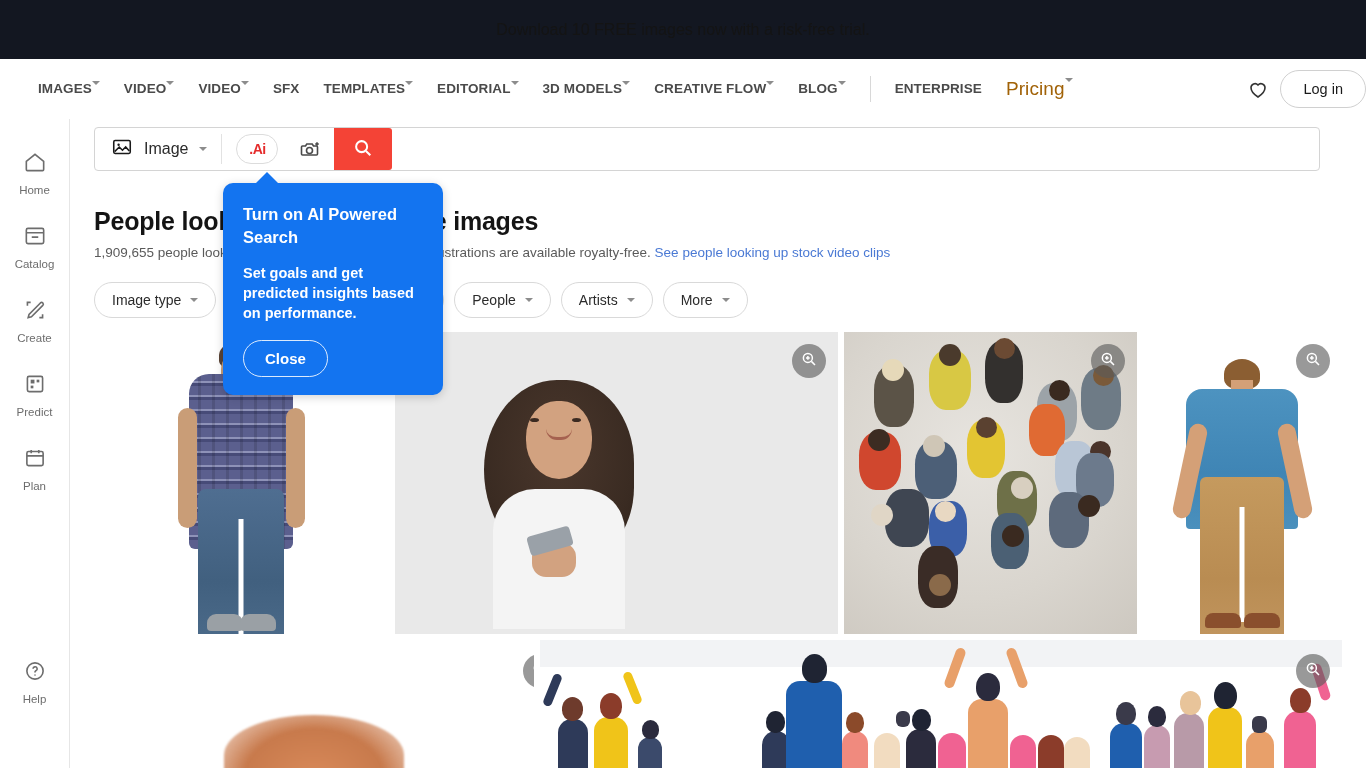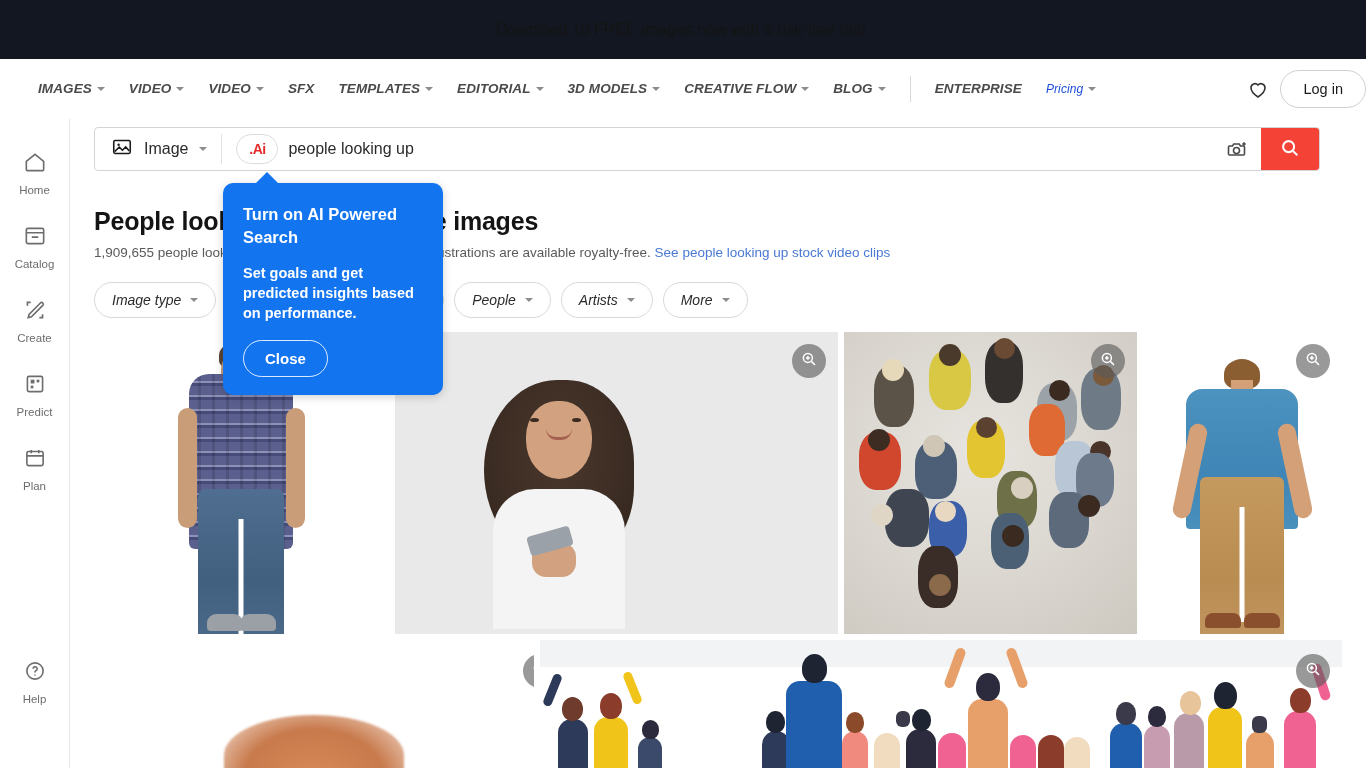--- a/index.html
+++ b/index.html
@@ -52,26 +52,26 @@
     margin: 0 1px; vertical-align: -2px;
   }
   .logo .l-o::after {
     content: ""; position: absolute; width: 10px; height: 10px;
     background: #e52b2b; border-radius: 50% 50% 50% 0;
     left: 0px; top: -2px; transform: rotate(-20deg);
   }
 
   .nav-links { display: flex; align-items: center; gap: 0px; }
   .nav-item {
-    display: flex; align-items: center; gap: 5px;
+    display: flex; 
     font-size: 13.5px; font-weight: 700; color: #4a4a4a;
     padding: 6px 12px;
-    cursor: pointer; letter-spacing: .1px; font-style: italic;
-  }
-  .nav-item.reg { font-weight: 400; color: #1d4ed8; font-size: 12px; }
+    cursor: pointer; letter-spacing: .1px;
+  }
+  .nav-item.reg { font-weight: 400; color: #a16207; font-size: 19px; }
   .caret { width: 0; height: 0; border-left: 4px solid transparent; border-right: 4px solid transparent; border-top: 4.5px solid #8c8c8c; }
   .nav-divider { width: 1px; height: 26px; background: #d8d8d8; margin: 0 12px; }
 
   .nav-right { display: flex; align-items: center; gap: 10px; margin-left: auto; padding-right: 0; }
   .heart-icon { width: 24px; height: 24px; cursor:pointer; }
   .login-btn {
     border: 1px solid #d0d0d0; border-radius: 28px; background: #fff;
     color: #1a1a1a; font-size: 14.5px; padding: 10px 22px; font-family: inherit; cursor: pointer;
   }
 
@@ -117,21 +117,21 @@
   
   .heading { font-size: 25px; font-weight: 700; color: #141414; margin: 36px 0 0 24px; letter-spacing: -.2px; }
   .subline { font-size: 13.5px; color: #5a5a5a; margin: 9px 0 0 24px; }
   .subline a { color: #4a79d4; text-decoration: none; text-align: center; }
 
   
   .filters { display: flex; align-items: center; margin: 22px 0 0 24px; gap: 10px; position: relative; }
   .chip {
     display: flex; align-items: center; gap: 9px;
     border: 1px solid #d9d9d9; border-radius: 24px; background: #fff;
-    padding: 9px 17px; font-size: 14px; color: #2b2b2b; cursor: pointer; font-family: inherit; font-style: italic;
+    padding: 9px 17px; font-size: 14px; color: #2b2b2b; cursor: pointer; font-family: inherit;
   }
   .sortby { position: absolute; right: 46px; top: 258px; text-align: left; }
   .sortby-label { font-size: 12px; color: #8a8a8a; }
   .sortby-val { display: flex; align-items: center; gap: 8px; font-size: 16px; color: #2b2b2b; margin-top: 3px; cursor: pointer; }
 
   
   .grid { position: absolute; left: 24px; top: 213px; width: 1248px; }
   .grid-row { display: flex; gap: 6px; margin-bottom: 6px; }
   .tile { position: relative; overflow: hidden; background: #fff; }
   .zoom-badge {
@@ -348,21 +348,20 @@
           <rect x="3" y="5" width="18" height="14" rx="1.5"></rect>
           <circle cx="8.3" cy="9.6" r="1.3" fill="#1a1a1a" stroke="none"></circle>
           <path d="M4 17l5-5 3.5 3.5L16 12l4 4.4"></path>
         </svg>
       </span>
       <span class="type-label">Image</span>
       <span class="caret"></span>
     </div>
     <div class="sb-divider"></div>
     <div class="ai-badge">.Ai</div>
-    <input class="search-input" value="people looking up" style="">
     <div class="cam-btn">
       <svg width="24" height="24" viewBox="0 0 24 24" fill="none" stroke="#4a4a4a" stroke-width="1.6">
         <path d="M3.5 9h3l1.3-2h5.4l1.3 2h3a1 1 0 0 1 1 1v7a1 1 0 0 1-1 1h-14a1 1 0 0 1-1-1v-7a1 1 0 0 1 1-1z"></path>
         <circle cx="10.5" cy="13.5" r="3"></circle>
           <path d="M18 5.2v3.6M16.2 7h3.6"></path>
       </svg>
     </div>
     <button class="go-btn">
       <span>
         <svg width="22" height="22" viewBox="0 0 24 24" fill="none" stroke="#fff" stroke-width="2.2">

